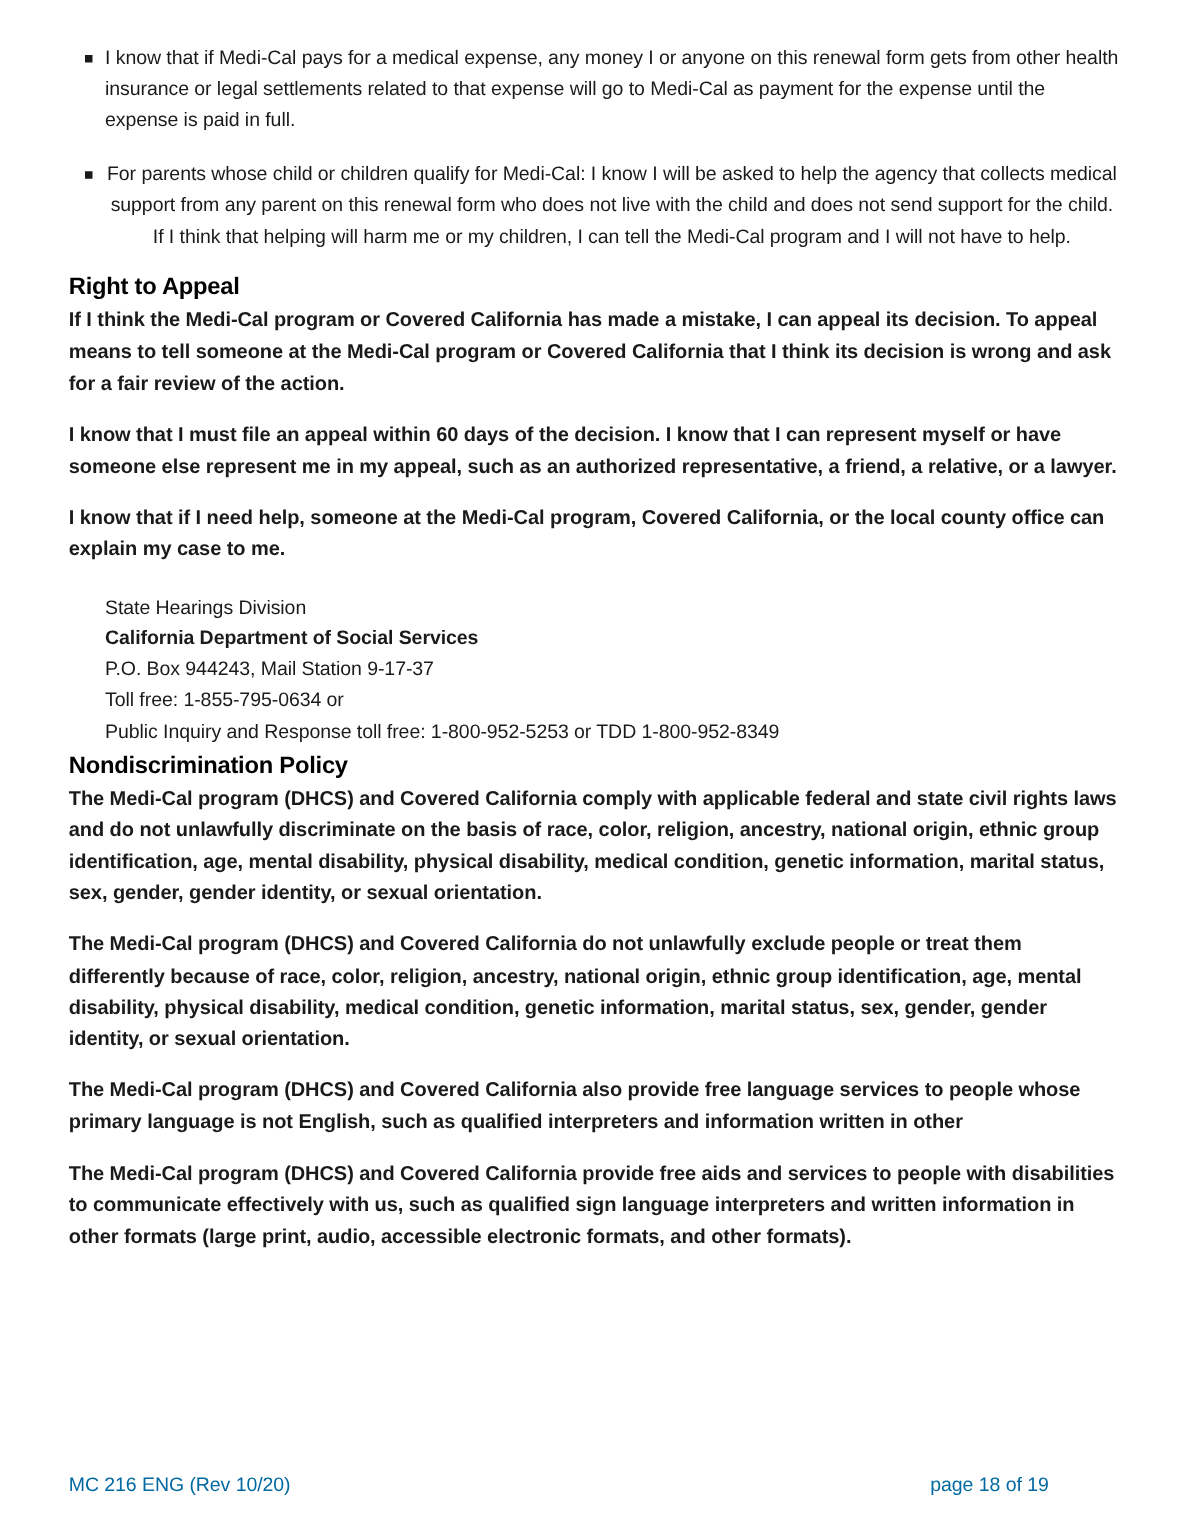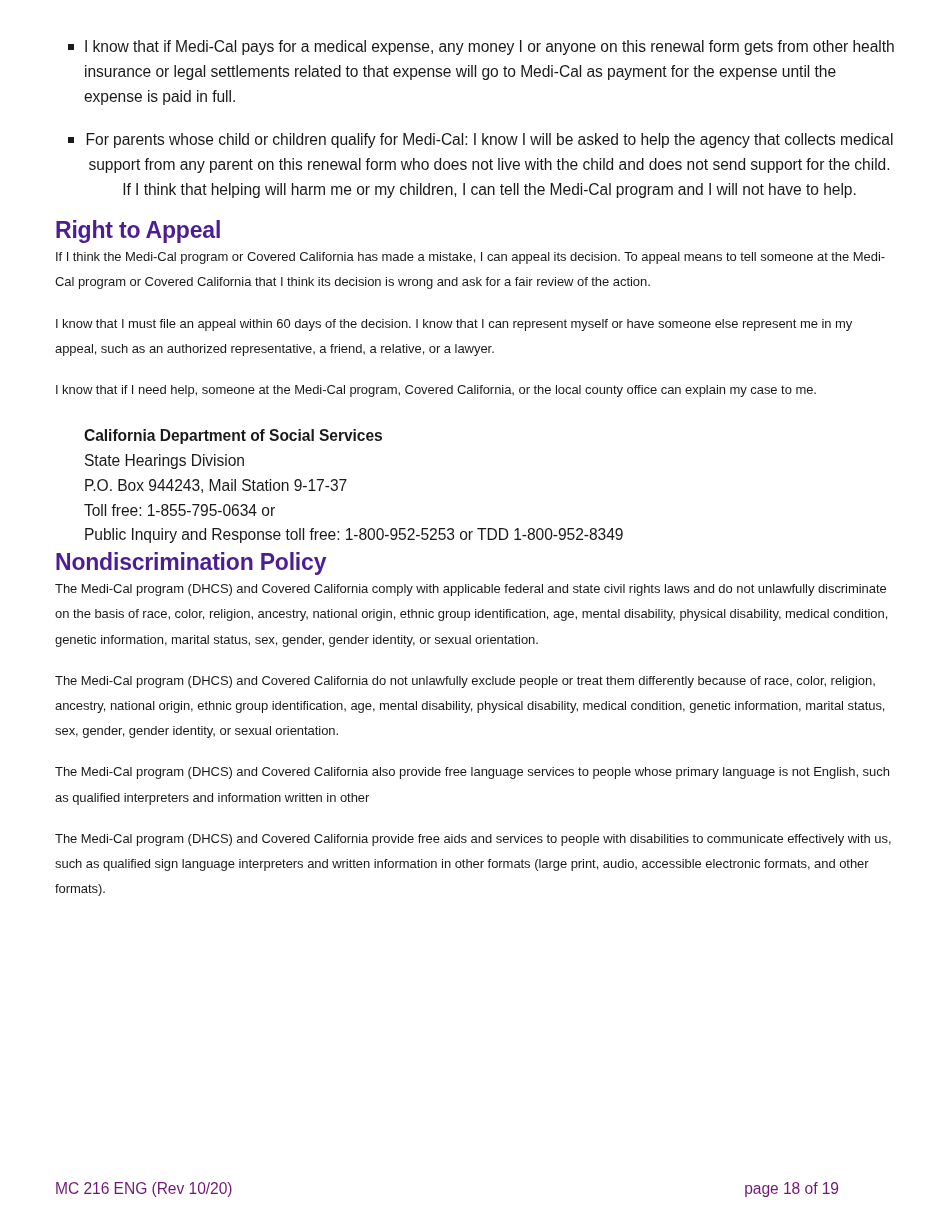--- a/index.html
+++ b/index.html
@@ -48,36 +48,37 @@
     position: absolute;
     left: 13px;
     top: 10px;
     width: 6px;
     height: 6px;
     background: #1a1a1a;
   }
 
   
   h2.section-heading {
-    font-size: 23px;
+    font-size: 19px;
     font-weight: 700;
     line-height: 28px;
     letter-spacing: -0.2px;
     margin: 0;
-    color: #4c1d95;
+    color: #000000;
   }
   .h-appeal { margin-top: 33px; margin-bottom: 14px; }
   .h-nondisc { margin-top: 30px; margin-bottom: 14px; }
 
   
   p.body {
-    font-size: 13px;
+    font-size: 16px;
     line-height: 25.2px;
     letter-spacing: -0.05px;
     margin: 0 0 16px 0;
+    font-weight: bold;
   }
   p.body:last-child { margin-bottom: 0; }
 
   
   .address {
     margin-top: 22px;
     margin-left: 29px;
     font-size: 15.6px;
     line-height: 24.8px;
     letter-spacing: -0.05px;
@@ -90,21 +91,21 @@
     position: absolute;
     left: 55px;
     right: 57px;
     top: 1178px;
     display: flex;
     justify-content: space-between;
     align-items: baseline;
     font-size: 15.6px;
     line-height: 22px;
     letter-spacing: -0.05px;
-    color: #701a75;
+    color: #0369a1;
   }
   .footer .pg-num { font-weight: 400; }
 </style>
 </head>
 <body>
 
 <div class="page">
 
   <div class="content">
 
@@ -119,22 +120,22 @@
       </li>
     </ul>
 
     <h2 class="section-heading h-appeal">Right to Appeal</h2>
 
     <p class="body">If I think the Medi-Cal program or Covered California has made a mistake, I can appeal its decision. To appeal means to tell someone at the Medi-Cal program or Covered California that I think its decision is wrong and ask for a fair review of the action.</p>
     <p class="body">I know that I must file an appeal within 60 days of the decision. I know that I can represent myself or have someone else represent me in my appeal, such as an authorized representative, a friend, a relative, or a lawyer.</p>
     <p class="body">I know that if I need help, someone at the Medi-Cal program, Covered California, or the local county office can explain my case to me.</p>
 
     <div class="address">
+      <span class="line">State Hearings Division</span>
       <span class="line bold">California Department of Social Services</span>
-      <span class="line">State Hearings Division</span>
       <span class="line">P.O. Box 944243, Mail Station 9-17-37</span>
       <span class="line">Toll free: 1-855-795-0634 or</span>
       <span class="line">Public Inquiry and Response toll free: 1-800-952-5253 or TDD 1-800-952-8349</span>
     </div>
 
     <h2 class="section-heading h-nondisc">Nondiscrimination Policy</h2>
 
     <p class="body">The Medi-Cal program (DHCS) and Covered California comply with applicable federal and state civil rights laws and do not unlawfully discriminate on the basis of race, color, religion, ancestry, national origin, ethnic group identification, age, mental disability, physical disability, medical condition, genetic information, marital status, sex, gender, gender identity, or sexual orientation.</p>
     <p class="body">The Medi-Cal program (DHCS) and Covered California do not unlawfully exclude people or treat them differently because of race, color, religion, ancestry, national origin, ethnic group identification, age, mental disability, physical disability, medical condition, genetic information, marital status, sex, gender, gender identity, or sexual orientation.</p>
     <p class="body">The Medi-Cal program (DHCS) and Covered California also provide free language services to people whose primary language is not English, such as qualified interpreters and information written in other</p>

